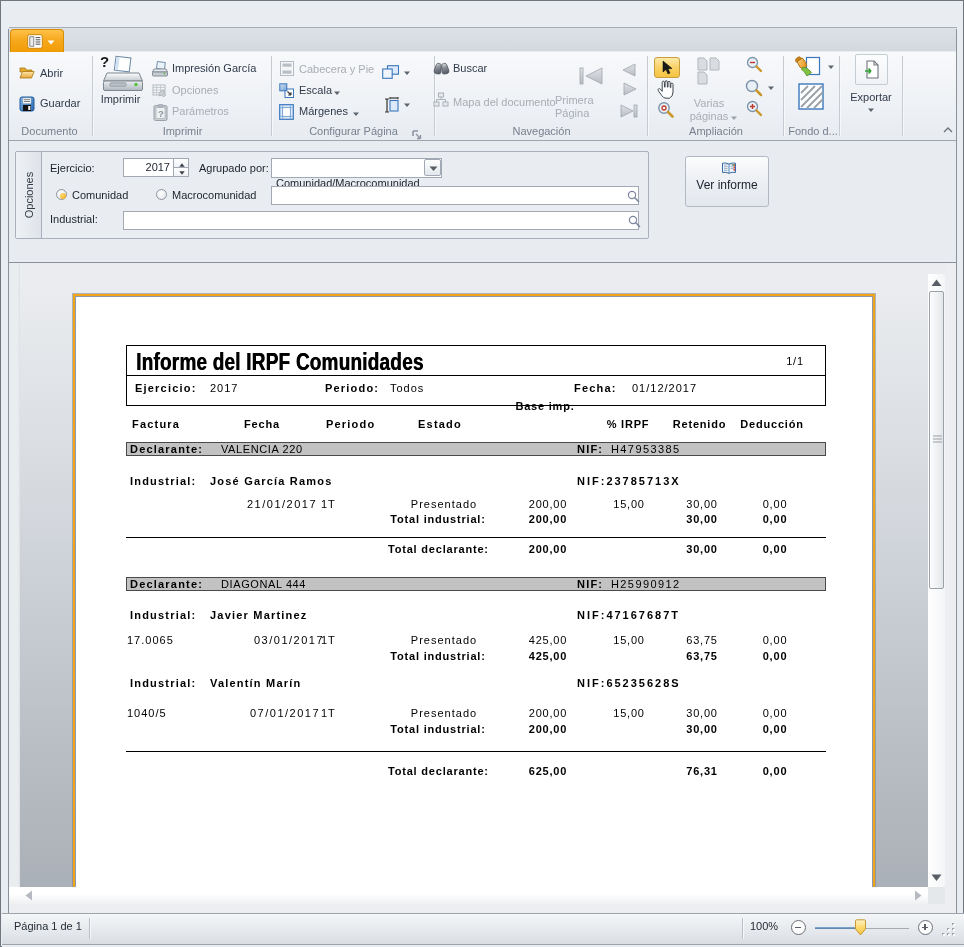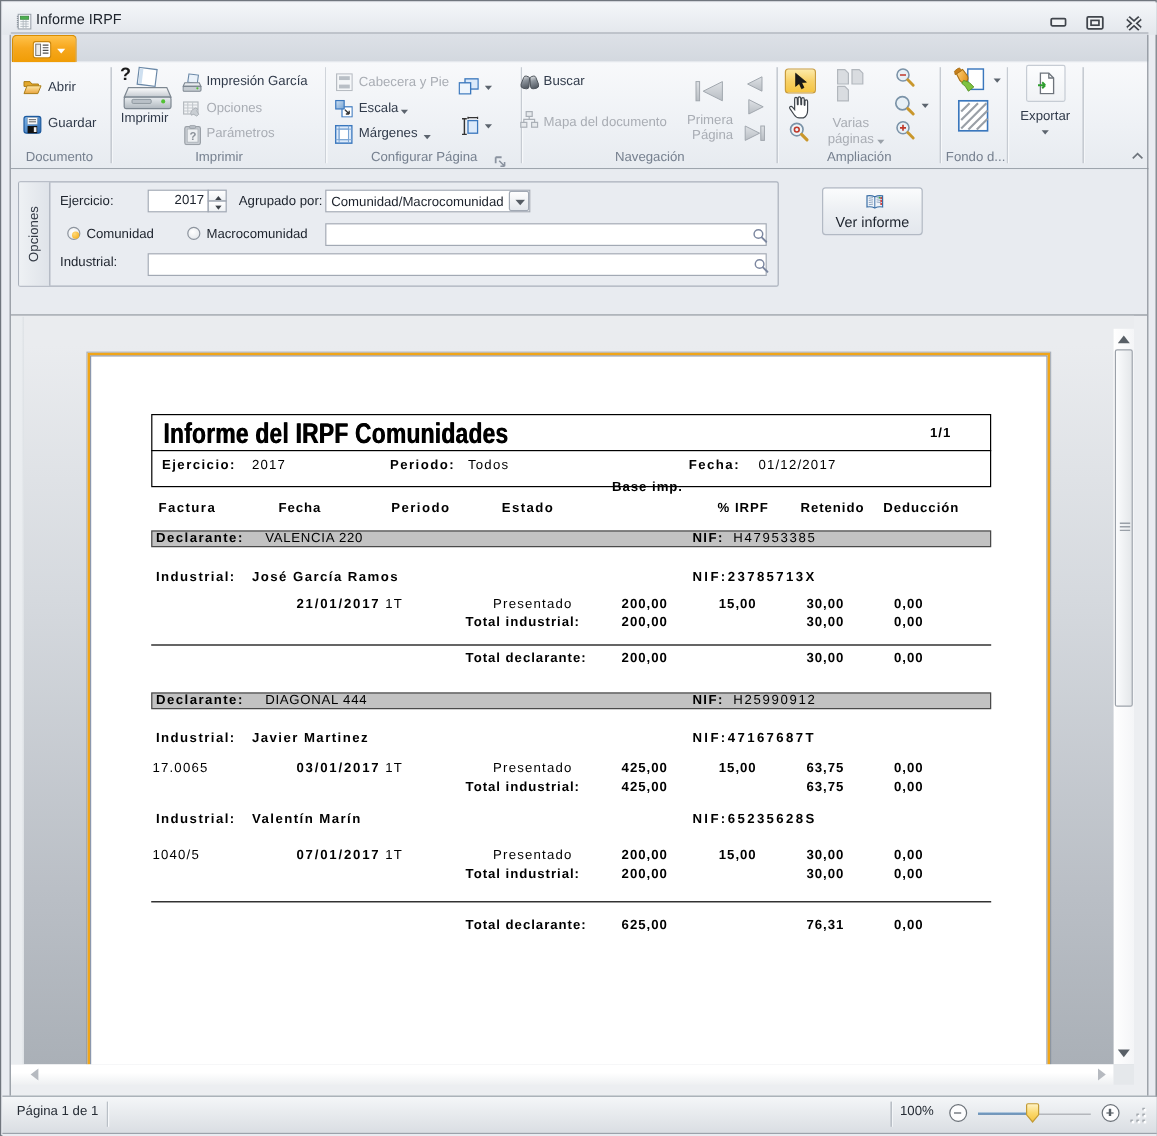--- a/index.html
+++ b/index.html
@@ -33,34 +33,34 @@
   border:1px solid #a9b0bb; border-radius:2px; background:#e9ecf1; }
 #opttab { position:absolute; left:0; top:0; width:26px; height:86px;
   border-right:1px solid #a9b0bb; background:linear-gradient(90deg,#eef1f4,#dfe3e9); }
 #opttab span { position:absolute; left:-27px; top:37px; width:80px; text-align:center;
   transform:rotate(-90deg); font-size:11px; color:#333a45; display:block; }
 .field { position:absolute; background:#fff; border:1px solid #a2a9b4; font-size:11px; color:#1c222c; }
 .flabel { position:absolute; font-size:11px; color:#1c222c; white-space:nowrap; }
 .spinbtn { position:absolute; background:linear-gradient(#fefefe,#e3e7ec); border:1px solid #a2a9b4; }
 .radio { position:absolute; width:11px; height:11px; border:1px solid #8d949e; border-radius:50%;
   background:radial-gradient(circle at 40% 35%, #ffffff, #dfe3e8); }
-#verinforme { position:absolute; left:676px; top:15px; width:84px; height:40px;
+#verinforme { position:absolute; left:676px; top:15px; width:84px; height:51px;
   border:1px solid #b2b9c4; border-radius:3px; background:linear-gradient(#fbfcfd,#eceff3 50%,#e3e7ed);text-decoration:underline; }
 .mag { position:absolute; top:2px; width:15px; height:15px; }
 
 #preview { position:absolute; left:8px; top:261px; width:947px; height:651px;
   background:#eceef1; border-top:1px solid #8a9199; overflow:hidden; }
 #viewport { position:absolute; left:0; top:0; width:936px; height:624px;
   background:linear-gradient(#eaecef 4%,#d5d9de 38%,#b9bec5 78%,#aab0b7); overflow:hidden; }
 #page { position:absolute; left:64px; top:31px; width:802px; height:600px;
   background:#fff; border:2px solid #f0a519; box-shadow:0 0 0 1px rgba(110,122,138,0.5), inset 0 0 0 1px #8c98ad; }
 
 .r { position:absolute; font-size:11px; color:#000; white-space:nowrap; letter-spacing:1.0px; }
 .rb { position:absolute; font-size:11px; font-weight:bold; color:#000; white-space:nowrap; letter-spacing:1.2px; }
-.num { text-align:left; letter-spacing:0.8px;font-weight:bold; }
+.num { text-align:center; letter-spacing:0.8px; }
 .rline { position:absolute; left:51px; width:700px; height:1px; background:#000; }
 #vscroll { position:absolute; left:919px; top:11px; width:17px; height:613px;
   background:linear-gradient(90deg,#ffffff,#f4f5f7); }
 #vthumb { position:absolute; left:1px; top:17px; width:15px; height:298px;
   border:1px solid #9ba1a9; border-radius:2px; background:linear-gradient(90deg,#fbfcfd,#e4e7ea); }
 #hscroll { position:absolute; left:0; top:624px; width:919px; height:17px;
   background:linear-gradient(#ffffff 40%,#eef0f2); }
 #corner { position:absolute; left:919px; top:624px; width:17px; height:17px; background:#e5e8eb; }
 
 #statusbar { position:absolute; left:1px; top:912px; width:962px; height:32px;
@@ -69,40 +69,20 @@
 .ssep { position:absolute; top:4px; height:21px; width:2px;
   background:linear-gradient(90deg,#b9bfc6 1px,#f6f8fa 1px); }
 .zbtn { position:absolute; top:6px; width:15px; height:15px; border:1.5px solid #6a7077;
   border-radius:50%; background:#fdfdfe; }
 #botframe { position:absolute; left:1px; top:943px; width:962px; height:3px;
   border-top:1px solid #9ca3ab; background:#e9ecf1; }
 </style>
 </head>
 <body>
 <div id="win">
-  <div id="titlebar">
-    <svg class="abs" style="left:11px;top:9px" width="14" height="14" viewBox="0 0 16 16">
-      <rect x="2.5" y="1" width="12" height="14" fill="#f6f8fa" stroke="#9aa2ab" stroke-width="1"></rect>
-      <rect x="4.5" y="2.8" width="8" height="3" fill="#4caf50" stroke="#2e7d32" stroke-width="0.6"></rect>
-      <path d="M4.5 8 L12.5 8 M4.5 10.3 L12.5 10.3 M4.5 12.6 L12.5 12.6 M7.2 6.5 L7.2 14.5 M9.9 6.5 L9.9 14.5" stroke="#aeb6be" stroke-width="0.8"></path>
-      <path d="M2.5 3 L1.2 3 M2.5 5 L1.2 5 M2.5 7 L1.2 7 M2.5 9 L1.2 9 M2.5 11 L1.2 11 M2.5 13 L1.2 13" stroke="#7d858e" stroke-width="0.9"></path>
-    </svg>
-    <div id="title-text">Informe IRPF</div>
-    <svg class="abs" style="left:873px;top:12px" width="14" height="9" viewBox="0 0 14 9">
-        <rect x="1" y="1.5" width="12" height="6" rx="1" fill="#f2f4f6" stroke="#40454c" stroke-width="1.5"></rect>
-      </svg>
-    <svg class="abs" style="left:903px;top:11px" width="15" height="12" viewBox="0 0 15 12">
-        <rect x="1" y="1" width="13" height="10" rx="1" fill="#f2f4f6" stroke="#40454c" stroke-width="1.5"></rect>
-        <rect x="4.2" y="4" width="6.6" height="4" fill="none" stroke="#40454c" stroke-width="1.4"></rect>
-      </svg>
-    <svg class="abs" style="left:935px;top:11px" width="16" height="13" viewBox="0 0 16 13">
-        <path d="M3 2 L13 11 M13 2 L3 11" stroke="#40454c" stroke-width="4.4"></path>
-        <path d="M3 2 L13 11 M13 2 L3 11" stroke="#eef1f3" stroke-width="1.7"></path>
-      </svg>
-  </div>
   <div id="tabrow">
     <div id="apptab">
       <svg class="abs" style="left:16px;top:4px" width="16" height="15" viewBox="0 0 16 15">
         <rect x="0.7" y="0.7" width="14.6" height="13.6" rx="2" fill="#fff" stroke="#c8860e" stroke-width="1"></rect>
         <rect x="2.8" y="2.8" width="4" height="9.4" fill="#ececec" stroke="#6e6e6e" stroke-width="0.8"></rect>
         <path d="M8.6 3.6 L13.4 3.6 M8.6 5.8 L13.4 5.8 M8.6 8 L13.4 8 M8.6 10.2 L13.4 10.2" stroke="#4e4e4e" stroke-width="1"></path>
       </svg>
       <svg class="abs" style="left:36px;top:10px" width="8" height="5" viewBox="0 0 8 5">
           <path d="M0.6 0.6 L7.4 0.6 L4 4.6 Z" fill="#fff"></path>
         </svg>
@@ -269,21 +249,21 @@
     <svg class="abs" style="left:569px;top:14px" width="26" height="20" viewBox="0 0 26 20">
       <rect x="2" y="2" width="3" height="16" fill="url(#gnav)" stroke="#9fa5ac" stroke-width="0.8"></rect>
       <path d="M24 2 L24 18 L8 10 Z" fill="url(#gnav)" stroke="#9fa5ac" stroke-width="0.8"></path>
       <defs>
           <linearGradient id="gnav" x1="0" y1="0" x2="0" y2="1">
             <stop offset="0" stop-color="#dfe2e6"></stop>
             <stop offset="1" stop-color="#b8bdc3"></stop>
           </linearGradient>
         </defs>
     </svg>
-    <div class="gtext abs" style="left:546px;top:42px;width:56px;text-align:right;line-height:13px">Primera Página</div>
+    <div class="gtext abs" style="left:546px;top:42px;width:56px;text-align:left;line-height:13px">Primera Página</div>
     <svg class="abs" style="left:612px;top:11px" width="17" height="14" viewBox="0 0 17 14">
         <path d="M14 1 L14 13 L2 7 Z" fill="url(#gnav)" stroke="#9fa5ac" stroke-width="0.8"></path>
       </svg>
     <svg class="abs" style="left:612px;top:30px" width="17" height="14" viewBox="0 0 17 14">
         <path d="M3 1 L3 13 L15 7 Z" fill="url(#gnav)" stroke="#9fa5ac" stroke-width="0.8"></path>
       </svg>
     <svg class="abs" style="left:610px;top:52px" width="20" height="14" viewBox="0 0 20 14">
       <path d="M2 1 L2 13 L14 7 Z" fill="url(#gnav)" stroke="#9fa5ac" stroke-width="0.8"></path>
       <rect x="15" y="1" width="3" height="12" fill="url(#gnav)" stroke="#9fa5ac" stroke-width="0.8"></rect>
     </svg>
@@ -372,21 +352,21 @@
         <svg style="position:absolute;left:5px;top:3.5px" width="6" height="4" viewBox="0 0 6 4">
             <path d="M3 0.3 L5.7 3.7 L0.3 3.7 Z" fill="#3c4148"></path>
           </svg>
         </div>
       <div class="spinbtn" style="left:157px;top:15px;width:16px;height:10px;background:linear-gradient(#ffffff,#eef1f4)">
         <svg style="position:absolute;left:5px;top:2.5px" width="6" height="4" viewBox="0 0 6 4">
             <path d="M0.3 0.3 L5.7 0.3 L3 3.7 Z" fill="#3c4148"></path>
           </svg>
         </div>
       <div class="flabel" style="left:183px;top:10px">Agrupado por:</div>
-      <div class="field" style="left:255px;top:6px;width:171px;height:19px;padding:4px 0 0 4px">Comunidad/Macrocomunidad</div>
+      <div class="field" style="left:255px;top:6px;width:171px;height:19px;padding:18px 0 0 4px">Comunidad/Macrocomunidad</div>
       <div class="spinbtn" style="left:408px;top:7px;width:17px;height:17px;border-radius:2px">
         <svg style="position:absolute;left:4px;top:6px" width="9" height="6" viewBox="0 0 9 6">
             <path d="M0.5 0.5 L8.5 0.5 L4.5 5 Z" fill="#555c64"></path>
           </svg>
         </div>
       <div class="radio" style="left:40px;top:37px">
           <div style="position:absolute;left:2.5px;top:2.5px;width:6px;height:6px;border-radius:50%;background:radial-gradient(circle at 35% 30%,#ffd97a,#f5a80c)"></div>
         </div>
       <div class="flabel" style="left:56px;top:37px">Comunidad</div>
       <div class="radio" style="left:140px;top:37px"></div>

